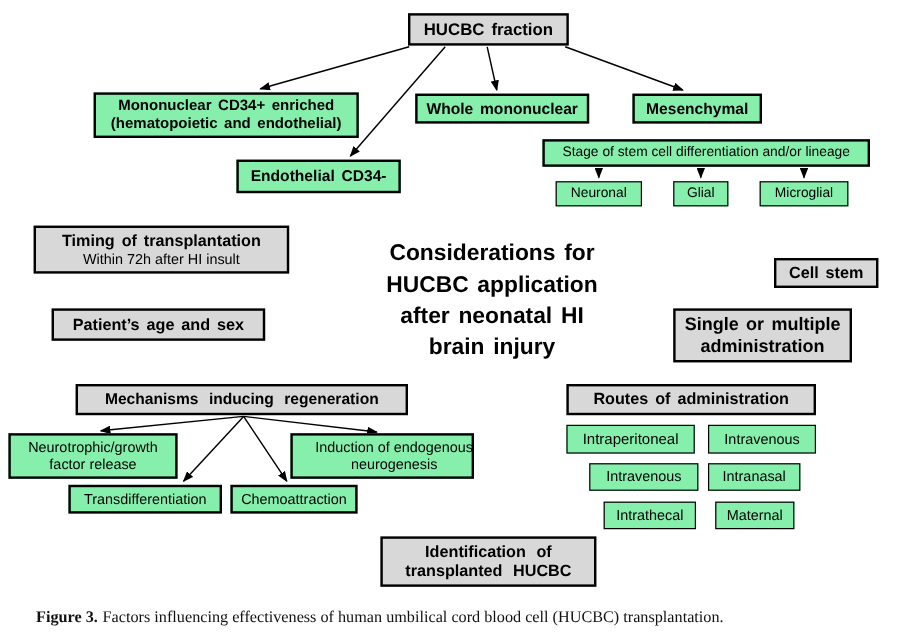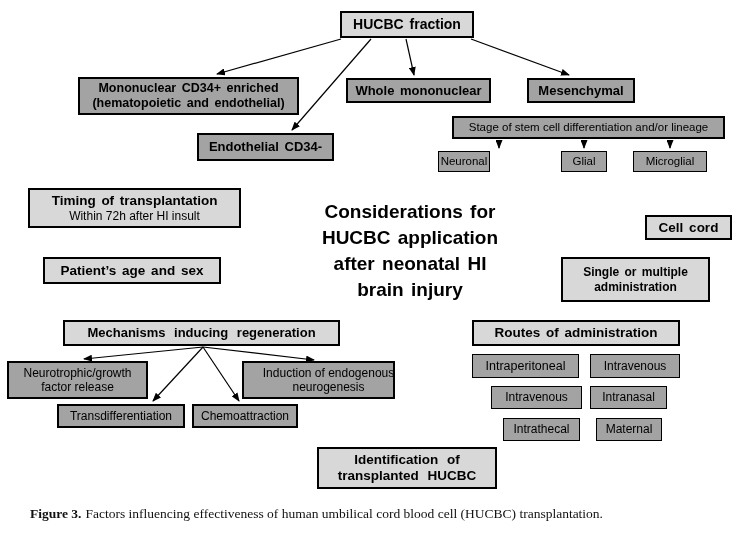--- a/index.html
+++ b/index.html
@@ -1,21 +1,21 @@
 <!DOCTYPE html>
 <html><head>
 <meta charset="utf-8">
 <style>
   html,body{margin:0;padding:0;background:#ffffff;}
   .canvas{
     position:relative;width:748px;height:534px;background:#ffffff;
     font-family:"Liberation Sans",sans-serif;color:#000;overflow:hidden;
   }
   .bx{
-    position:absolute;box-sizing:border-box;border:2px solid #000;background:#a3a3a3;
+    position:absolute;box-sizing:border-box;border:2px solid #000;background:#86efac;
     display:flex;flex-direction:column;align-items:center;justify-content:center;
     text-align:center;line-height:1.18;white-space:nowrap;
   }
   .gray{background:#d8d8d8;}
   .b{font-weight:bold;word-spacing:2px;}
   .thin{border-width:1px;}
   .mid{border-width:1.5px;}
   .wsp{word-spacing:5px;}
   .title{
     position:absolute;left:290px;top:199px;width:240px;text-align:center;
@@ -62,41 +62,41 @@
   </div>
 
   <div class="bx b" style="left:346px;top:78px;width:145px;height:25px;font-size:13px;">Whole mononuclear</div>
 
   <div class="bx b" style="left:527px;top:78px;width:108px;height:25px;font-size:13px;">Mesenchymal</div>
 
   <div class="bx b" style="left:197px;top:133px;width:137px;height:28px;font-size:13px;">Endothelial CD34-</div>
 
   <div class="bx" style="left:452px;top:116px;width:273px;height:23px;font-size:11.5px;">Stage of stem cell differentiation and/or lineage</div>
 
-  <div class="bx thin" style="left:438px;top:151px;width:52px;height:21px;font-size:11.5px;">Neuronal</div>
+  <div class="bx thin" style="left:463px;top:151px;width:72px;height:21px;font-size:11.5px;">Neuronal</div>
   <div class="bx thin" style="left:561px;top:151px;width:46px;height:21px;font-size:11.5px;">Glial</div>
   <div class="bx thin" style="left:633px;top:151px;width:74px;height:21px;font-size:11.5px;">Microglial</div>
 
   <div class="bx gray" style="left:28px;top:188px;width:213px;height:40px;">
     <span class="b" style="font-size:13.5px;">Timing of transplantation</span>
     <span style="font-size:12px;">Within 72h after HI insult</span>
   </div>
 
   <div class="bx gray b" style="left:43px;top:257px;width:178px;height:27px;font-size:13.5px;">Patient’s age and sex</div>
 
   <div class="title">
     <div>Considerations for</div>
     <div>HUCBC application</div>
     <div>after neonatal HI</div>
     <div>brain injury</div>
   </div>
 
-  <div class="bx gray b" style="left:645px;top:215px;width:87px;height:25px;font-size:13.5px;">Cell cord</div>
+  <div class="bx gray b" style="left:645px;top:215px;width:87px;height:25px;font-size:13.5px;">Cell stem</div>
 
-  <div class="bx gray b" style="left:561px;top:257px;width:149px;height:45px;font-size:12px;">
+  <div class="bx gray b" style="left:561px;top:257px;width:149px;height:45px;font-size:15px;">
     <span>Single or multiple</span>
     <span>administration</span>
   </div>
 
   <div class="bx gray b wsp" style="left:63px;top:320px;width:277px;height:26px;font-size:13px;">Mechanisms inducing regeneration</div>
 
   <div class="bx" style="left:7px;top:361px;width:141px;height:38px;font-size:12px;">
     <span>Neurotrophic/growth</span>
     <span>factor release</span>
   </div>

